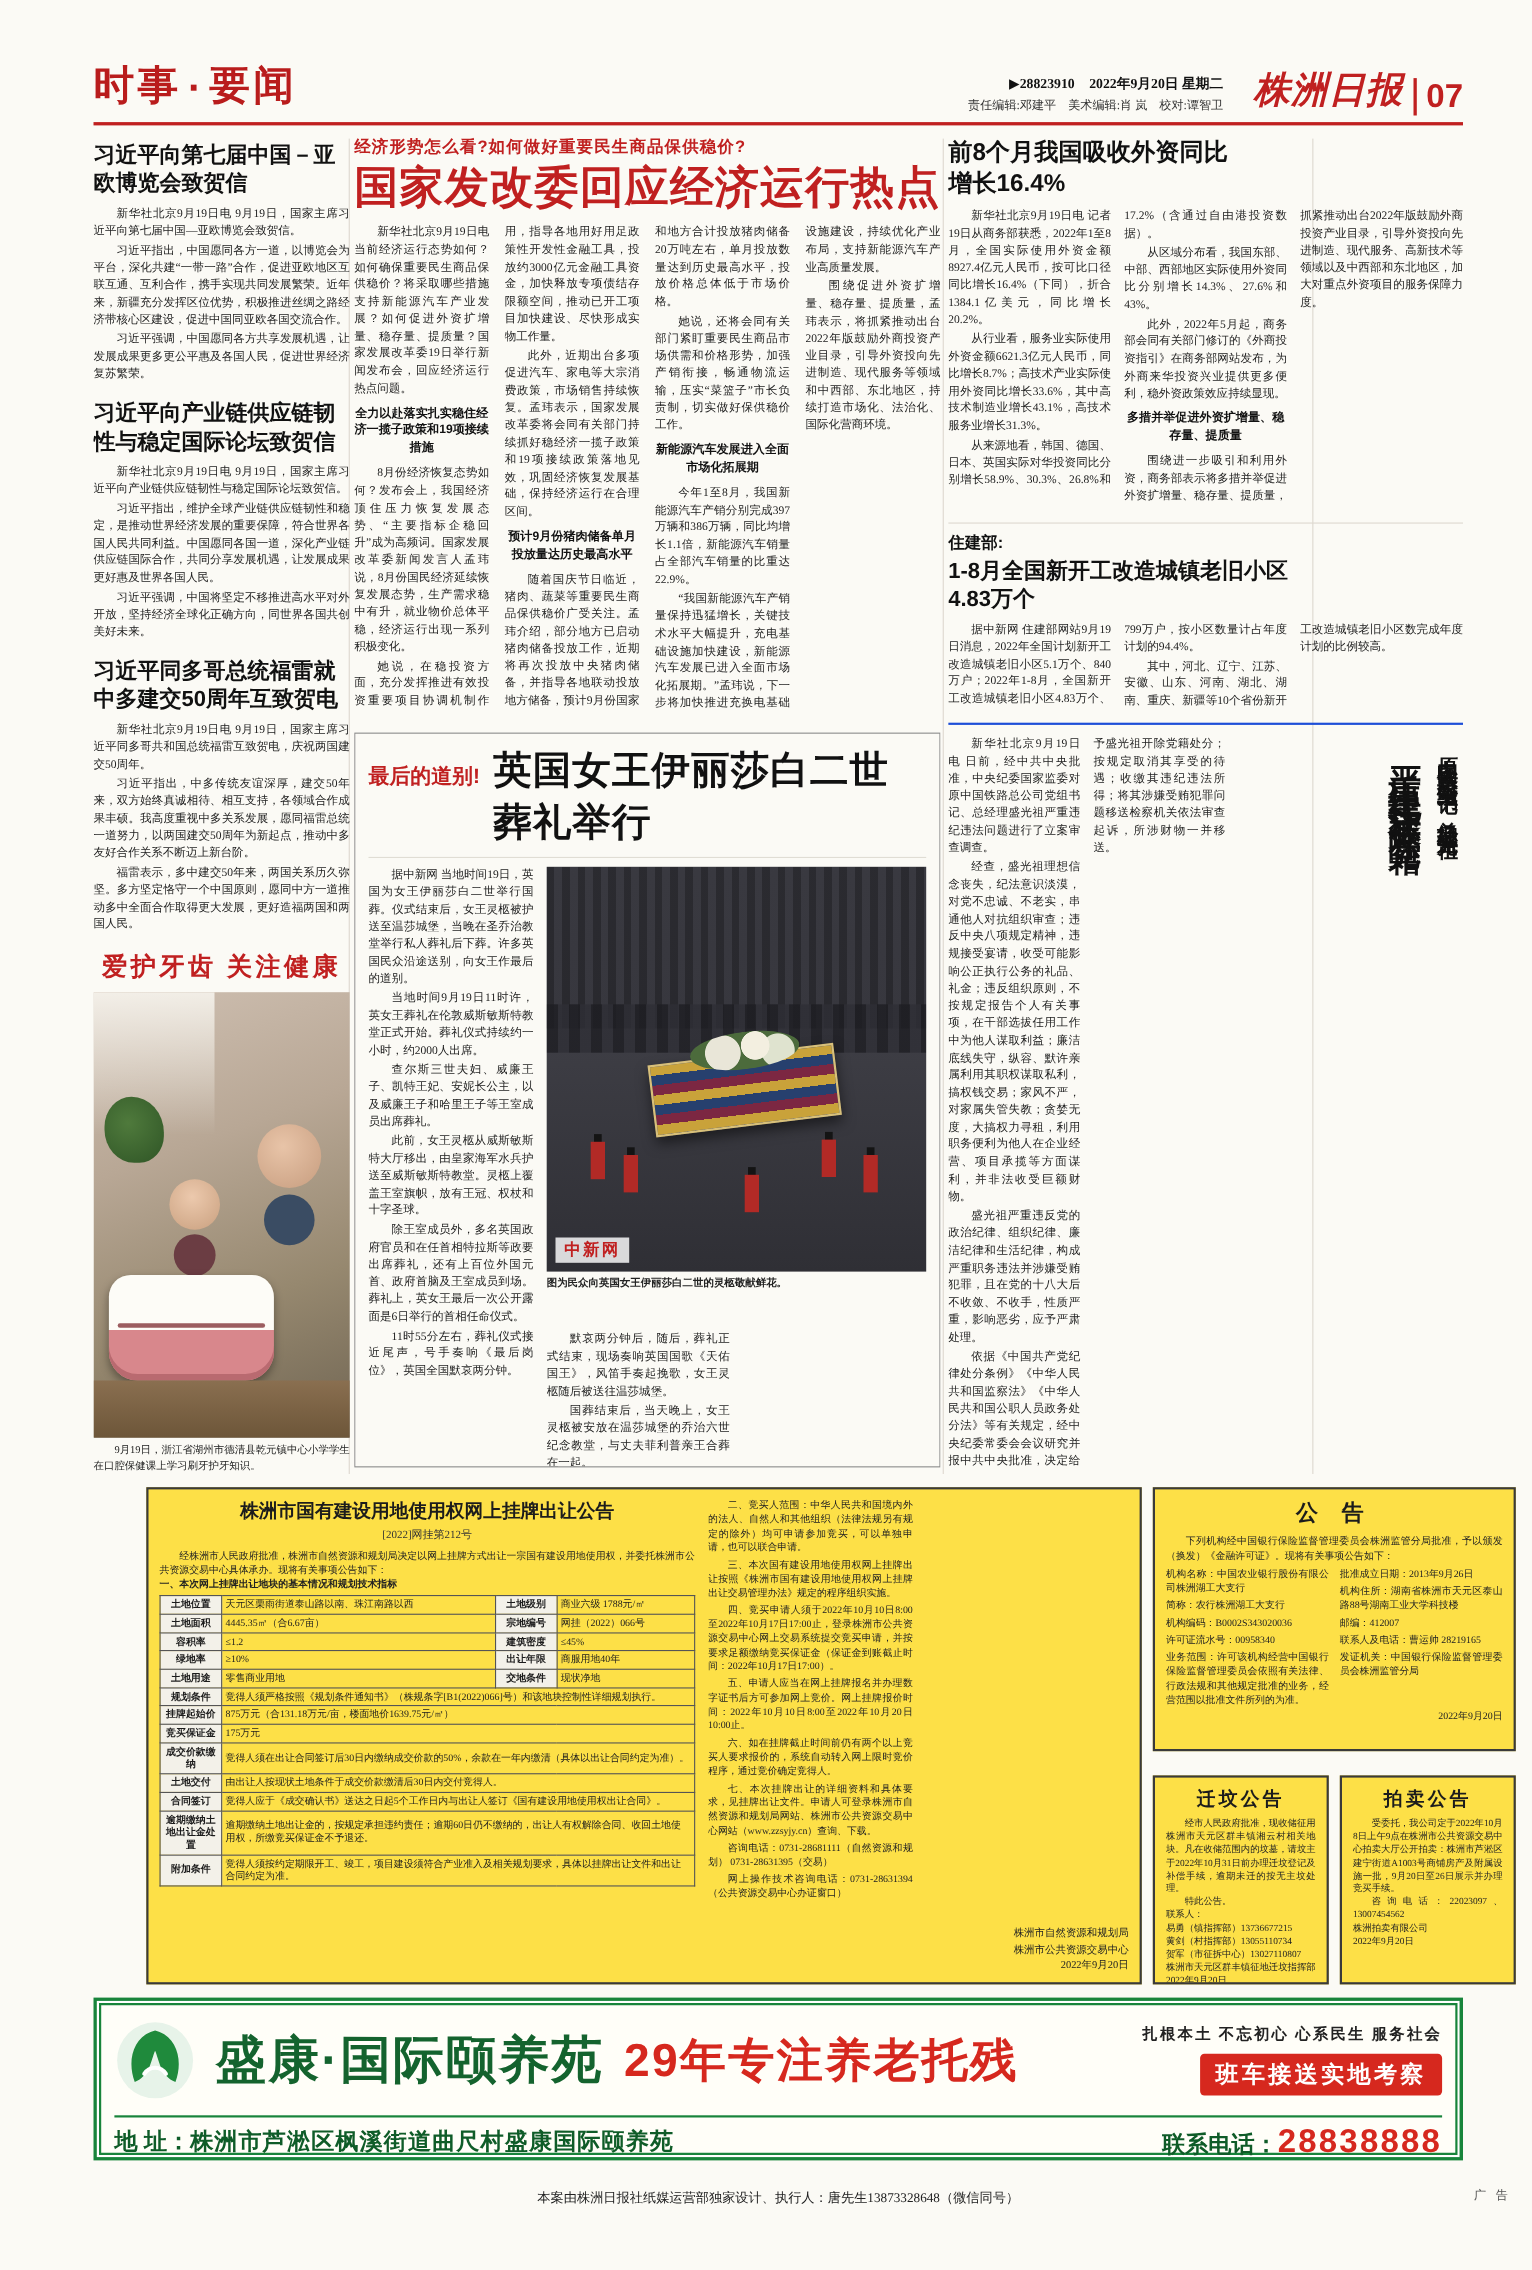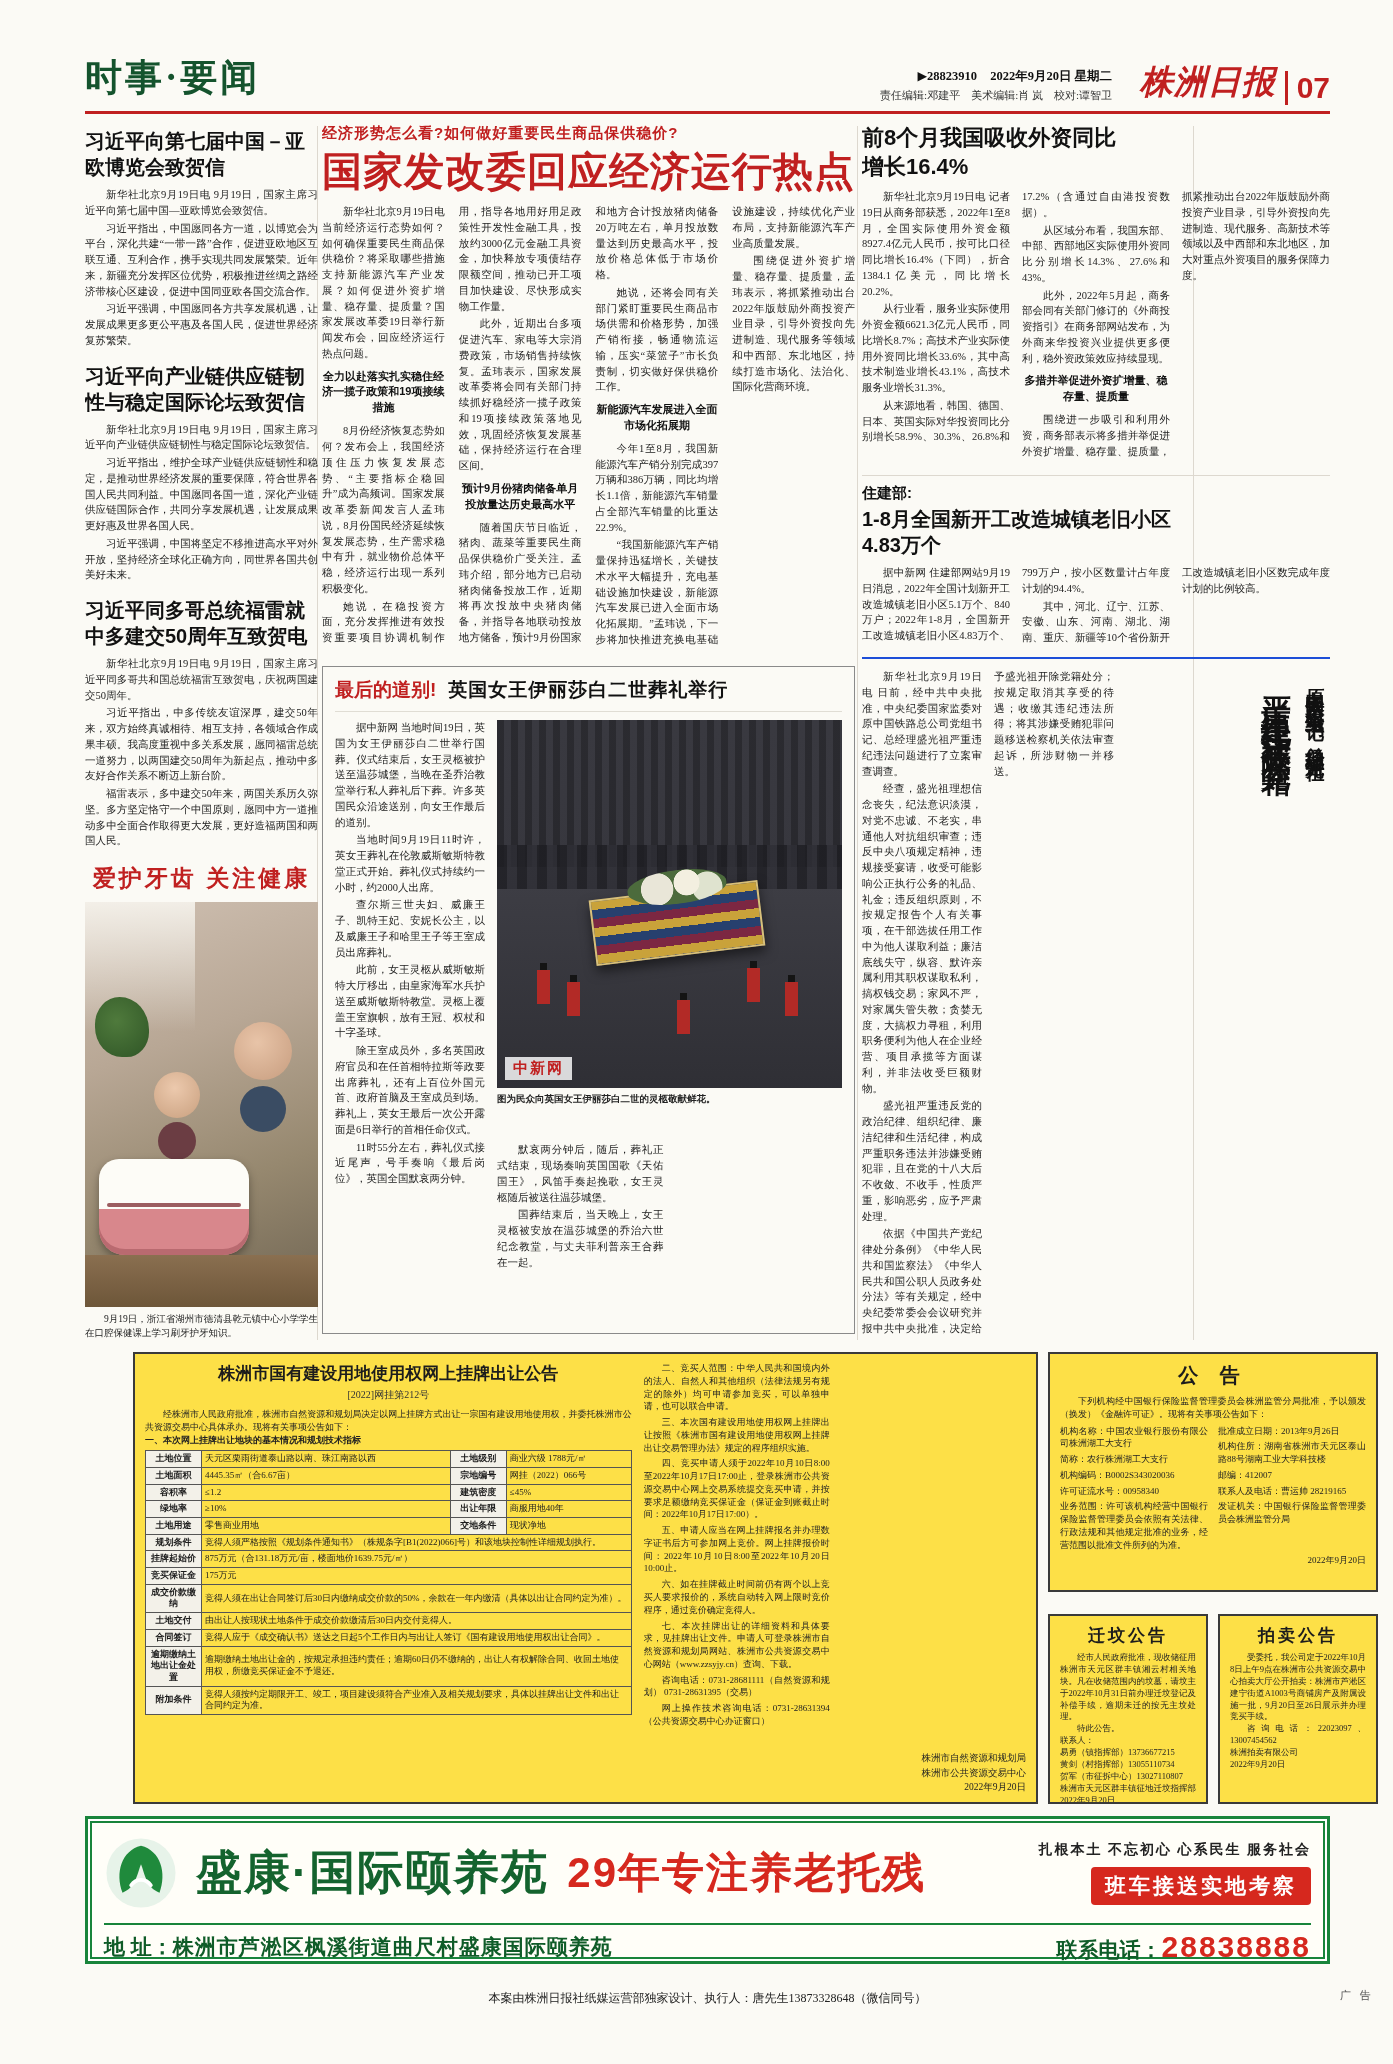--- a/index.html
+++ b/index.html
@@ -7,21 +7,21 @@
   body { font-family:"Liberation Serif","DejaVu Serif",serif; }
   #page { position:relative; width:1393px; height:2064px; margin:0 auto; background:#fbfaf5; overflow:hidden; color:#1c1c1c; }
   p.body { font-size:10.5px; line-height:1.5; text-align:justify; text-indent:2em; color:#222; margin-bottom:2px; }
   .tiny { font-size:9px; line-height:1.42; text-align:justify; color:#222; }
   .ind { text-indent:2em; }
   .b { font-weight:bold; }
   .r { text-align:right; }
 
   
   #masthead { position:absolute; left:85px; top:50px; width:1245px; height:64px; border-bottom:3px solid #c02020; }
-  #section-title { position:absolute; left:0; bottom:8px; font-size:37px; font-weight:900; color:#14532d; letter-spacing:3px; font-family:Liberation Serif, serif; }
+  #section-title { position:absolute; left:0; bottom:8px; font-size:37px; font-weight:900; color:#b91c1c; letter-spacing:3px; font-family:Liberation Mono, monospace; }
   #mast-info { position:absolute; right:218px; bottom:8px; text-align:right; }
   #mast-info .mi1 { font-size:12.5px; font-weight:bold; color:#111; }
   #mast-info .mi1 span { margin-left:10px; }
   #mast-info .mi2 { font-size:11px; color:#333; margin-top:3px; }
   #paper-block { position:absolute; right:0; bottom:6px; display:flex; align-items:flex-end; }
   #paper-name { font-size:33px; font-weight:900; color:#c02020; font-style:italic; letter-spacing:1px; }
   #paper-divider { width:3px; height:34px; background:#c02020; margin:0 9px; }
   #page-no { font-size:30px; font-weight:900; color:#c02020; font-family:"Liberation Sans",sans-serif; }
 
   .vrule { position:absolute; top:126px; width:1px; height:1214px; background:#ddd8cf; }
@@ -48,21 +48,21 @@
   
   #col-center { position:absolute; left:322px; top:124px; width:533px; height:1216px; overflow:hidden; }
   #c-kicker { font-size:15px; font-weight:bold; color:#c02020; font-family:"Liberation Sans",sans-serif; margin-bottom:5px; letter-spacing:1px; }
   #c-headline { font-size:40px; font-weight:900; color:#c02020; font-family:"Liberation Sans",sans-serif; letter-spacing:1px; text-align:center; line-height:1.15; margin-bottom:10px; }
   #c-body { height:452px; overflow:hidden; column-count:4; column-gap:14px; column-fill:auto; }
   .csub { font-size:11px; font-weight:bold; line-height:1.45; text-align:center; color:#111; font-family:"Liberation Sans",sans-serif; margin:7px 0; }
   
   #queen-box { margin-top:10px; border:1px solid #8a8a8a; padding:10px 12px; height:668px; overflow:hidden; background:#fbfaf5; }
   #q-head { display:flex; align-items:baseline; gap:12px; border-bottom:1px solid #e0ddd4; padding-bottom:8px; margin-bottom:8px; }
   #q-kicker { font-size:19px; font-weight:bold; color:#c02020; font-family:"Liberation Sans",sans-serif; white-space:nowrap; }
-  #q-headline { font-size:19px; font-weight:900; color:#111; font-family:"Liberation Sans",sans-serif; letter-spacing:1px; }
+  #q-headline { font-size:35px; font-weight:900; color:#111; font-family:"Liberation Sans",sans-serif; letter-spacing:1px; }
   #q-content { display:flex; gap:12px; }
   #q-left { width:150px; height:578px; overflow:hidden; }
   #q-right { width:345px; }
   #q-photo { position:relative; width:345px; height:368px; overflow:hidden; background:linear-gradient(180deg,#55555c 0%,#3d3d44 45%,#2f2f35 100%); }
   .qp-crowd { position:absolute; top:0; left:0; width:100%; height:40%; background:repeating-linear-gradient(90deg,#26262b 0 7px,#36363d 7px 14px); opacity:.9; }
   .qp-crowd2 { position:absolute; top:34%; left:0; width:100%; height:12%; background:repeating-linear-gradient(90deg,#1d1d22 0 10px,#2e2e35 10px 20px); opacity:.8; }
   .qp-coffin { position:absolute; left:95px; top:170px; width:170px; height:66px; transform:rotate(-7deg);
     background:repeating-linear-gradient(0deg,#c9a23a 0 9px,#7c2742 9px 18px,#27406e 18px 27px); border:2px solid #d8c07a; box-shadow:0 6px 12px rgba(0,0,0,.5); }
   .qp-flowers { position:absolute; left:130px; top:150px; width:100px; height:34px; border-radius:50%; transform:rotate(-7deg);
     background:radial-gradient(circle at 30% 50%, #e9e6d8 0 22%, transparent 23%), radial-gradient(circle at 60% 40%, #f3efe0 0 20%, transparent 21%), radial-gradient(circle at 80% 60%, #dfe3cf 0 18%, transparent 19%), #4c6b3c; }

